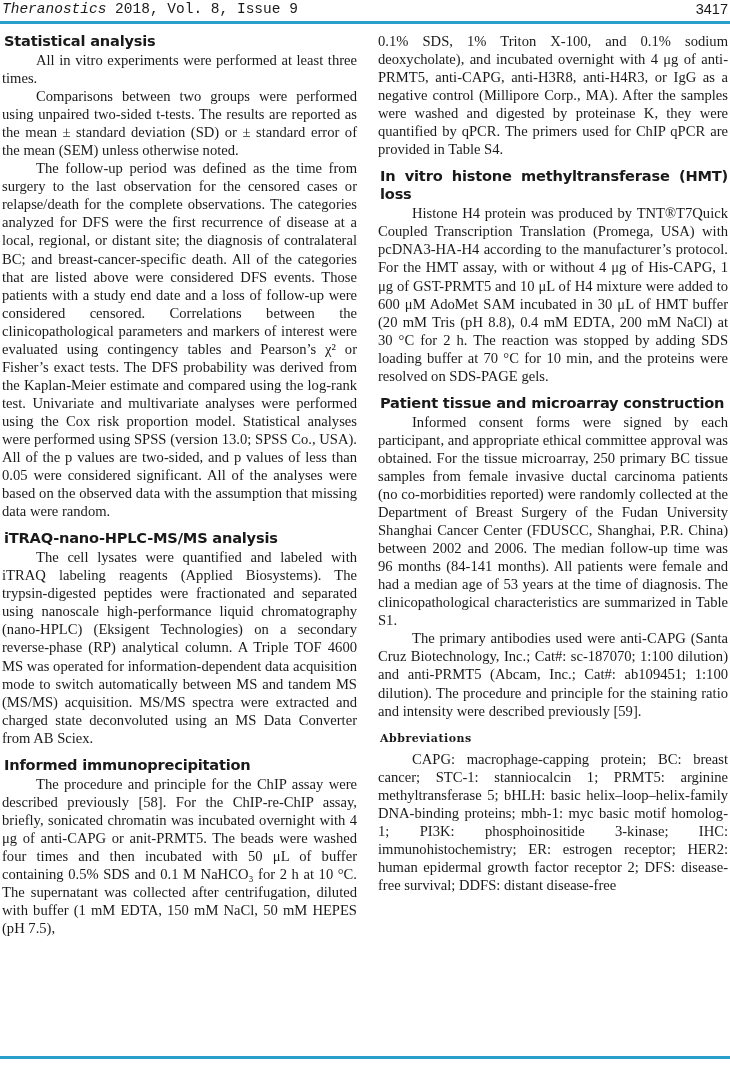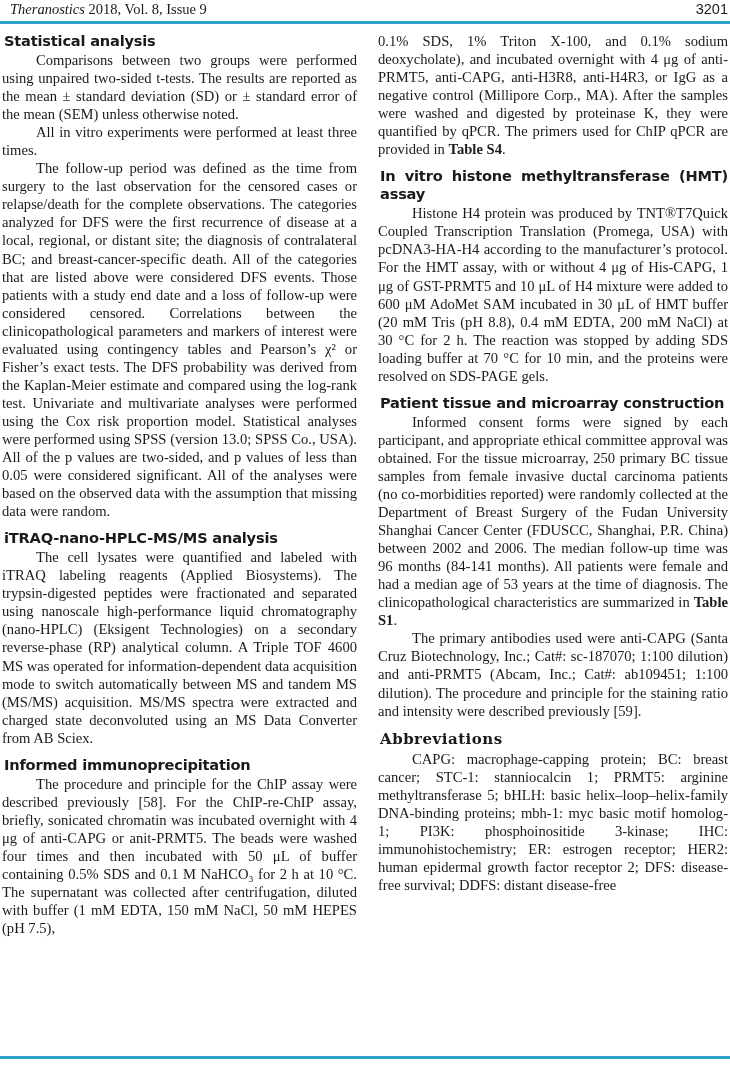--- a/index.html
+++ b/index.html
@@ -1,66 +1,66 @@
 <!DOCTYPE html>
 <html><head>
 <meta charset="utf-8">
 <style>
   html, body { margin:0; padding:0; background:#ffffff; }
   body { width:730px; height:1083px; position:relative; overflow:hidden; color:#1a1a1a; }
   .header { position:absolute; top:0; left:0; width:730px; height:22px; }
-  .journal { position:absolute; left:2px; top:1px; font-family:Liberation Serif, serif; font-size:14.5px;margin-left:8px; }
+  .journal { position:absolute; left:2px; top:1px; font-family:Liberation Mono, monospace; font-size:14.5px; }
   .journal i { font-style:italic; }
   .pagenum { position:absolute; right:2px; top:1px; font-family:"Liberation Sans", sans-serif; font-size:14.5px; }
   .rule { position:absolute; left:0; width:730px; height:3px; background:#2a9fc9; }
   .rule.top { top:21px; }
   .rule.bottom { top:1056px; }
   .footer-url { position:absolute; right:2px; top:1096px; font-family:"Liberation Sans", sans-serif; font-size:12.5px; }
   .col { position:absolute; top:32px; font-family:"Liberation Serif", serif; font-size:14.6px; line-height:18.05px; text-align:justify; }
   .col.left { left:2px; width:355px; }
   .col.right { left:378px; width:350px; }
   .col p { margin:0; text-indent:34px; hyphens:manual; }
   .col p.noindent { text-indent:0; }
   h2 { font-family:"DejaVu Sans", sans-serif; font-weight:bold; font-size:14.6px; line-height:18px; margin:0 0 1px 2px; letter-spacing:-0.2px; }
   h2.spaced { margin-top:9px; }
-  h2.serif { font-family:"DejaVu Serif", serif; font-size:15px; letter-spacing:0.5px; margin-top:10px; margin-bottom:2px; }
-  b.ref { font-weight:bold; }
+  h2.serif { font-family:"DejaVu Serif", serif; font-size:11px; letter-spacing:0.5px; margin-top:10px; margin-bottom:2px; }
+  b.ref { font-weight:normal; }
 </style>
 </head>
 <body>
 
 <div class="header">
   <div class="journal"><i>Theranostics</i><span> 2018, Vol. 8, Issue 9</span></div>
-  <div class="pagenum">3201</div>
+  <div class="pagenum">3417</div>
 </div>
 <div class="rule top"></div>
 
 <div class="col left">
   <section>
     <h2>Statistical analysis</h2>
+    <p>All in vitro experiments were performed at least three times.</p>
     <p>Comparisons between two groups were performed using unpaired two-sided t-tests. The results are reported as the mean ± standard deviation (SD) or ± standard error of the mean (SEM) unless otherwise noted.</p>
-    <p>All in vitro experiments were performed at least three times.</p>
     <p>The follow-up period was defined as the time from surgery to the last observation for the censored cases or relapse/death for the complete observations. The categories analyzed for DFS were the first recurrence of disease at a local, regional, or distant site; the diagnosis of contralateral BC; and breast-cancer-specific death. All of the categories that are listed above were considered DFS events. Those patients with a study end date and a loss of follow-up were considered censored. Correlations between the clinicopathological parameters and markers of interest were evaluated using contingency tables and Pearson’s χ² or Fisher’s exact tests. The DFS probability was derived from the Kaplan-Meier estimate and compared using the log-rank test. Univariate and multivariate analyses were performed using the Cox risk proportion model. Statistical analyses were performed using SPSS (version 13.0; SPSS Co., USA). All of the p values are two-sided, and p values of less than 0.05 were considered significant. All of the analyses were based on the observed data with the assumption that missing data were random.</p>
   </section>
   <section>
     <h2 class="spaced">iTRAQ-nano-HPLC-MS/MS analysis</h2>
     <p>The cell lysates were quantified and labeled with iTRAQ labeling reagents (Applied Biosystems). The trypsin-digested peptides were fractionated and separated using nanoscale high-performance liquid chromatography (nano-HPLC) (Eksigent Techno­logies) on a secondary reverse-phase (RP) analytical column. A Triple TOF 4600 MS was operated for information-dependent data acquisition mode to switch automatically between MS and tandem MS (MS/MS) acquisition. MS/MS spectra were extracted and charged state deconvoluted using an MS Data Converter from AB Sciex.</p>
   </section>
   <section>
     <h2 class="spaced">Informed immunoprecipitation</h2>
     <p>The procedure and principle for the ChIP assay were described previously [58]. For the ChIP-re-ChIP assay, briefly, sonicated chromatin was incubated overnight with 4 μg of anti-CAPG or anit-PRMT5. The beads were washed four times and then incubated with 50 μL of buffer containing 0.5% SDS and 0.1 M NaHCO₃ for 2 h at 10 °C. The supernatant was collected after centrifugation, diluted with buffer (1 mM EDTA, 150 mM NaCl, 50 mM HEPES (pH 7.5),</p>
   </section>
 </div>
 
 <div class="col right">
   <section>
     <p class="noindent"><span>0.1% SDS, 1% Triton X-100, and 0.1% sodium deoxycholate), and incubated overnight with 4 μg of anti-PRMT5, anti-CAPG, anti-H3R8, anti-H4R3, or IgG as a negative control (Millipore Corp., MA). After the samples were washed and digested by proteinase K, they were quantified by qPCR. The primers used for ChIP qPCR are provided in </span><b class="ref">Table S4</b><span>.</span></p>
   </section>
   <section>
-    <h2 class="spaced">In vitro histone methyltransferase (HMT) assay</h2>
+    <h2 class="spaced">In vitro histone methyltransferase (HMT) loss</h2>
     <p>Histone H4 protein was produced by TNT®T7Quick Coupled Transcription Translation (Promega, USA) with pcDNA3-HA-H4 according to the manufacturer’s protocol. For the HMT assay, with or without 4 μg of His-CAPG, 1 μg of GST-PRMT5 and 10 μL of H4 mixture were added to 600 μM AdoMet SAM incubated in 30 μL of HMT buffer (20 mM Tris (pH 8.8), 0.4 mM EDTA, 200 mM NaCl) at 30 °C for 2 h. The reaction was stopped by adding SDS loading buffer at 70 °C for 10 min, and the proteins were resolved on SDS-PAGE gels.</p>
   </section>
   <section>
     <h2 class="spaced">Patient tissue and microarray construction</h2>
     <p><span>Informed consent forms were signed by each participant, and appropriate ethical committee approval was obtained. For the tissue microarray, 250 primary BC tissue samples from female invasive ductal carcinoma patients (no co-morbidities reported) were randomly collected at the Department of Breast Surgery of the Fudan University Shanghai Cancer Center (FDUSCC, Shanghai, P.R. China) between 2002 and 2006. The median follow-up time was 96 months (84-141 months). All patients were female and had a median age of 53 years at the time of diagnosis. The clinicopathological characteristics are summarized in </span><b class="ref">Table S1</b><span>.</span></p>
   </section>
   <section>
     <p>The primary antibodies used were anti-CAPG (Santa Cruz Biotechnology, Inc.; Cat#: sc-187070; 1:100 dilution) and anti-PRMT5 (Abcam, Inc.; Cat#: ab109451; 1:100 dilution). The procedure and principle for the staining ratio and intensity were described previously [59].</p>
   </section>
   <section>

